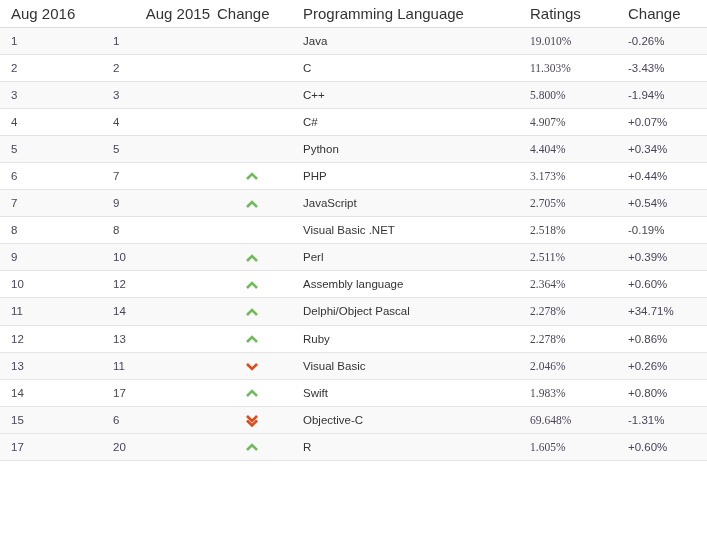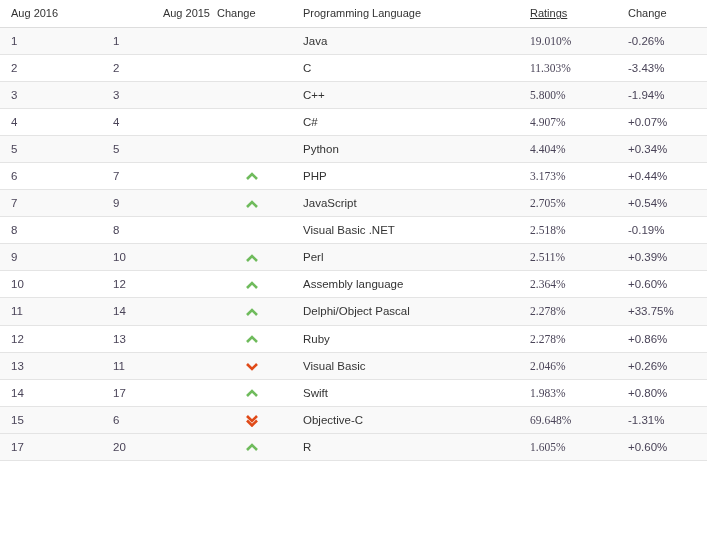--- a/index.html
+++ b/index.html
@@ -38,32 +38,32 @@
   col.c-language  { width: 225px; }
   col.c-ratings   { width: 98px;  }
   col.c-delta     { width: 90px;  }
 
   
   thead tr {
     height: 27px;
     background: #ffffff;
   }
   thead th {
-    font-size: 11px;
+    font-size: 15px;
     font-weight: bold;
     color: #333333;
     border-bottom: 1px solid #dddddd;
     padding-bottom: 7px;
     padding-top: 4px;
   }
   th.h-rank-now  { padding-left: 11px; }
   th.h-rank-prev { padding-left: 9px; text-align: right;  }
   th.h-change    { padding-left: 7px;  }
   th.h-language  { padding-left: 9px;  }
-  th.h-ratings   { padding-left: 11px; text-decoration: underline; }
+  th.h-ratings   { padding-left: 11px; }
   th.h-delta     { padding-left: 11px; }
 
   
   tbody tr {
     height: 27.1px;
     background: #ffffff;
   }
   tbody tr.shaded {
     background: #f9f9f9;
   }
@@ -223,21 +223,21 @@
         <td class="delta">+0.60%</td>
       </tr>
       <tr class="shaded">
         <td class="rank-now">11</td>
         <td class="rank-prev">14</td>
         <td class="change-cell"><span class="chev chev-up"><svg width="12" height="9" viewBox="0 0 12 9" xmlns="http://www.w3.org/2000/svg">
               <path d="M1 7 L6 2 L11 7" fill="none" stroke="currentColor" stroke-width="2.6" stroke-linecap="butt" stroke-linejoin="miter"></path>
             </svg></span></td>
         <td class="language">Delphi/Object Pascal</td>
         <td class="ratings">2.278%</td>
-        <td class="delta">+33.75%</td>
+        <td class="delta">+34.71%</td>
       </tr>
       <tr>
         <td class="rank-now">12</td>
         <td class="rank-prev">13</td>
         <td class="change-cell"><span class="chev chev-up"><svg width="12" height="9" viewBox="0 0 12 9" xmlns="http://www.w3.org/2000/svg">
               <path d="M1 7 L6 2 L11 7" fill="none" stroke="currentColor" stroke-width="2.6" stroke-linecap="butt" stroke-linejoin="miter"></path>
             </svg></span></td>
         <td class="language">Ruby</td>
         <td class="ratings">2.278%</td>
         <td class="delta">+0.86%</td>

